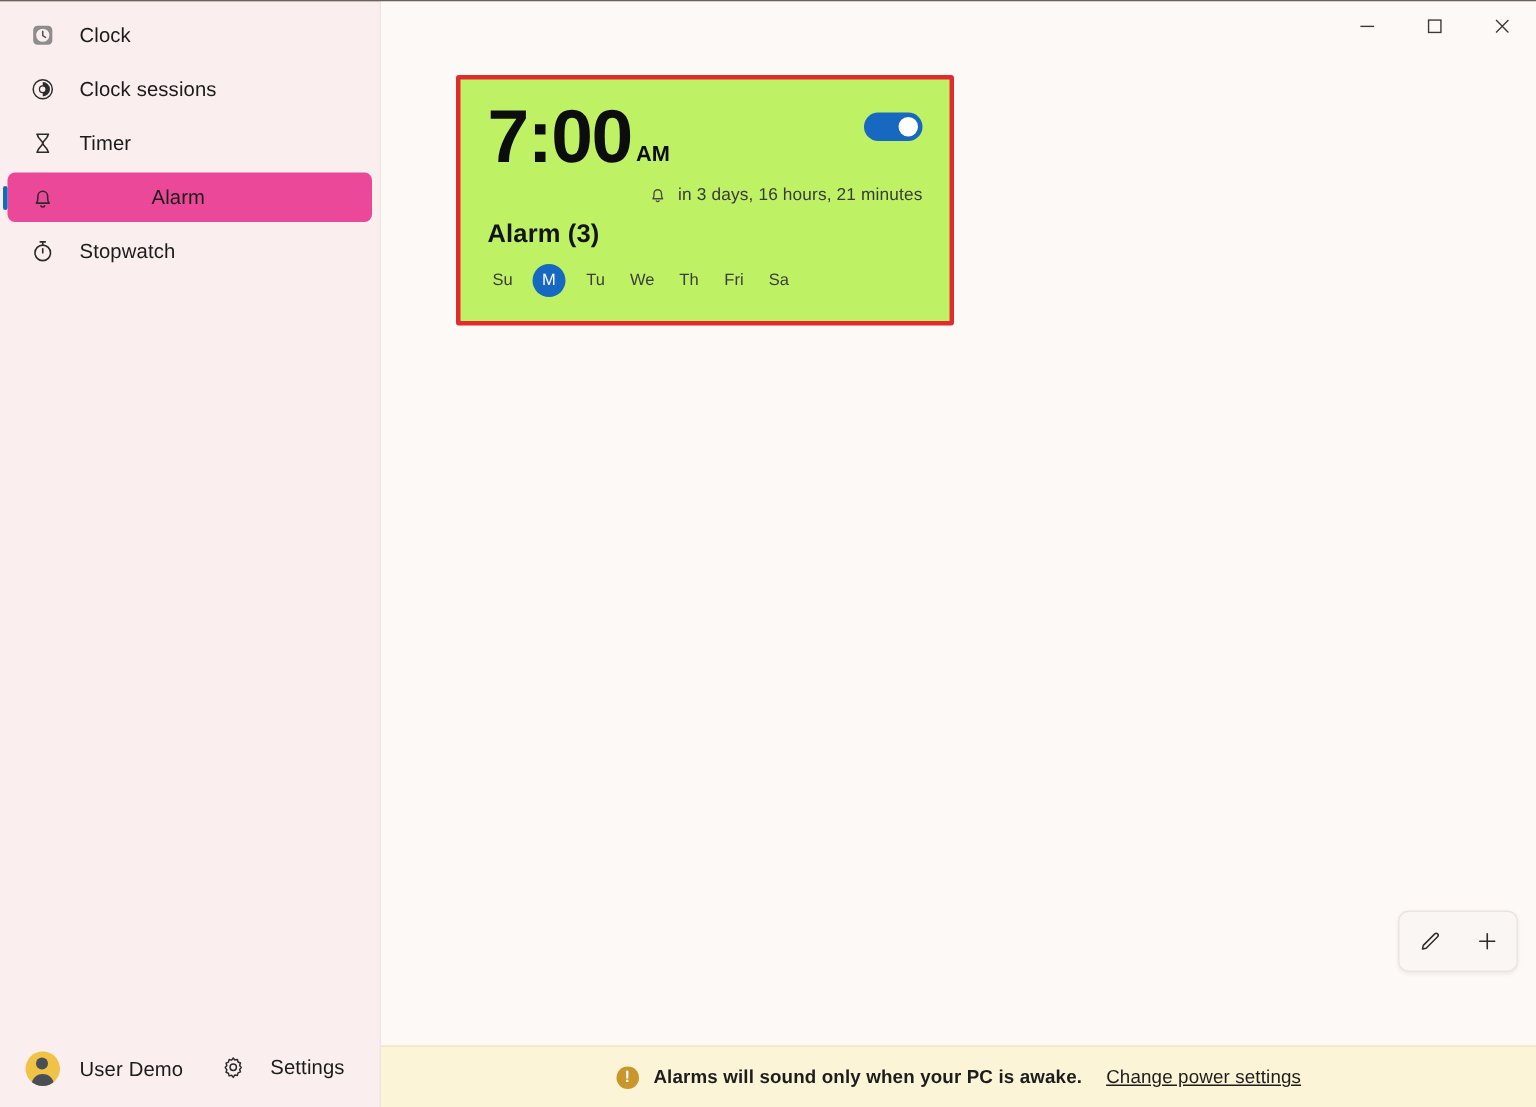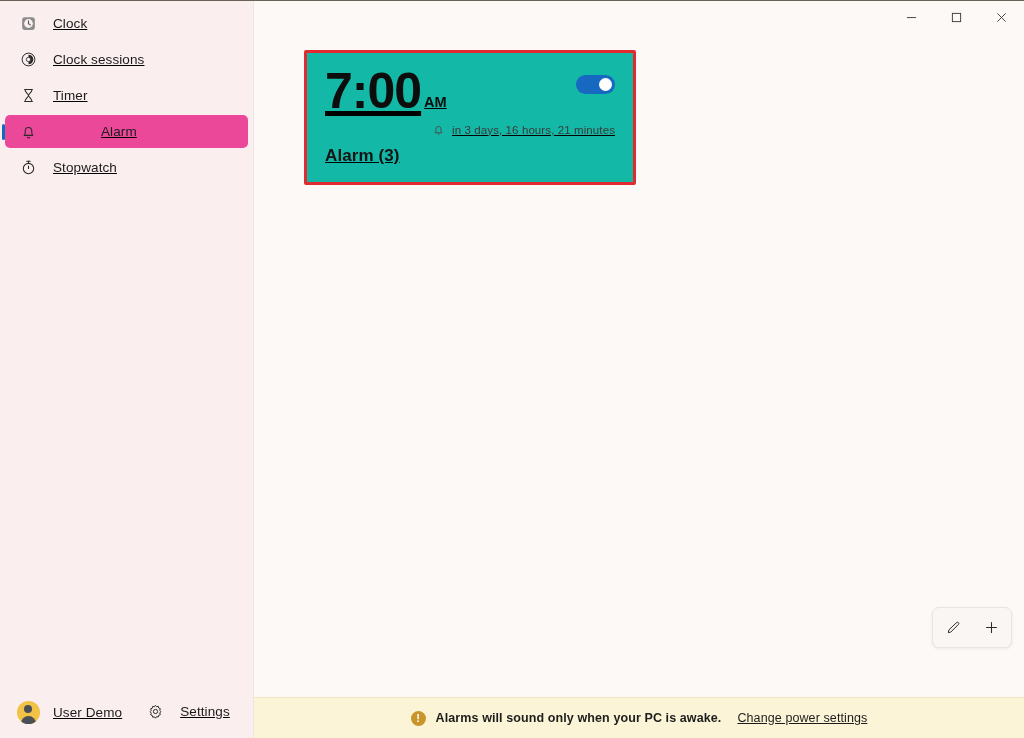--- a/index.html
+++ b/index.html
@@ -29,21 +29,20 @@
   .sidebar {
     width: 254px;
     height: 100%;
     background: #faeeee;
     box-sizing: border-box;
     display: flex;
     flex-direction: column;
     border-right: 1px solid #f0e4e4;
     flex: none;
     position: relative;
-    text-decoration: underline;
   }
   .nav-top {
     padding-top: 4px;
     display: flex;
     flex-direction: column;
   }
   .nav-item {
     height: 33px;
     display: flex;
     align-items: center;
@@ -150,23 +149,22 @@
     position: relative;
     padding: 16px 0 0 50px;
     box-sizing: border-box;
   }
 
   
   .card-annot {
     width: 332px;
     border: 3px solid #e12b30;
     box-sizing: border-box;
-    background: #14b8a6;
+    background: #bef264;
     border-radius: 2px;
-    text-decoration: underline;
   }
   .card {
     padding: 14px 18px 16px 18px;
     position: relative;
     box-sizing: border-box;
   }
   .time-row {
     display: flex;
     align-items: flex-end;
     justify-content: space-between;
@@ -451,20 +449,29 @@
               <svg width="13" height="13" viewBox="0 0 24 24" fill="none" stroke="currentColor" stroke-width="1.7" stroke-linecap="round" stroke-linejoin="round">
                 <path d="M6 17.5c1.2-1.3 1.4-2.6 1.4-4.6V11a4.6 4.6 0 0 1 9.2 0v1.9c0 2 .2 3.3 1.4 4.6z"></path>
                 <path d="M10.3 20.2a2 2 0 0 0 3.4 0"></path>
               </svg>
             </span>
             <span class="sub-text">in 3 days, 16 hours, 21 minutes</span>
           </div>
 
           <div class="alarm-name">Alarm (3)</div>
 
+          <div class="days-row">
+            <span class="day">Su</span>
+            <span class="day active">M</span>
+            <span class="day">Tu</span>
+            <span class="day">We</span>
+            <span class="day">Th</span>
+            <span class="day">Fri</span>
+            <span class="day">Sa</span>
+          </div>
 
         </div>
       </div>
 
       <div class="fab">
         <div class="fab-btn">
           <svg width="16" height="16" viewBox="0 0 24 24" fill="none" stroke="currentColor" stroke-width="1.5" stroke-linecap="round" stroke-linejoin="round">
             <path d="M17.3 3.9a1.9 1.9 0 0 1 2.8 2.8L8.6 18.2l-3.6.8.8-3.6z"></path>
           </svg>
         </div>

